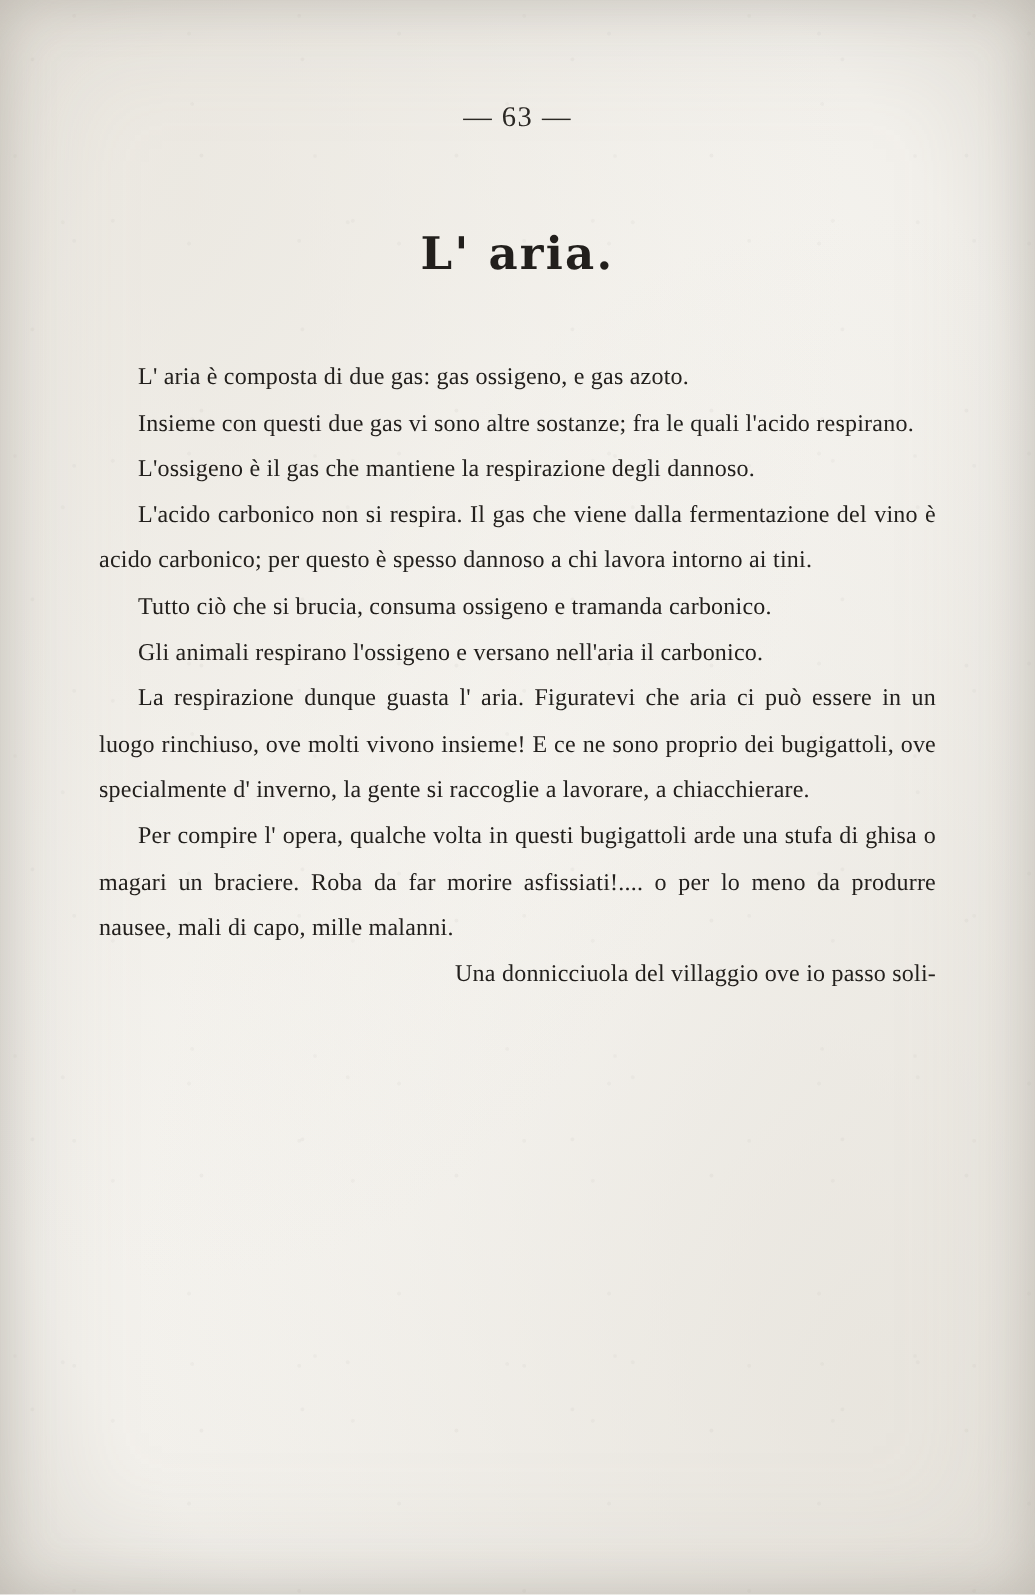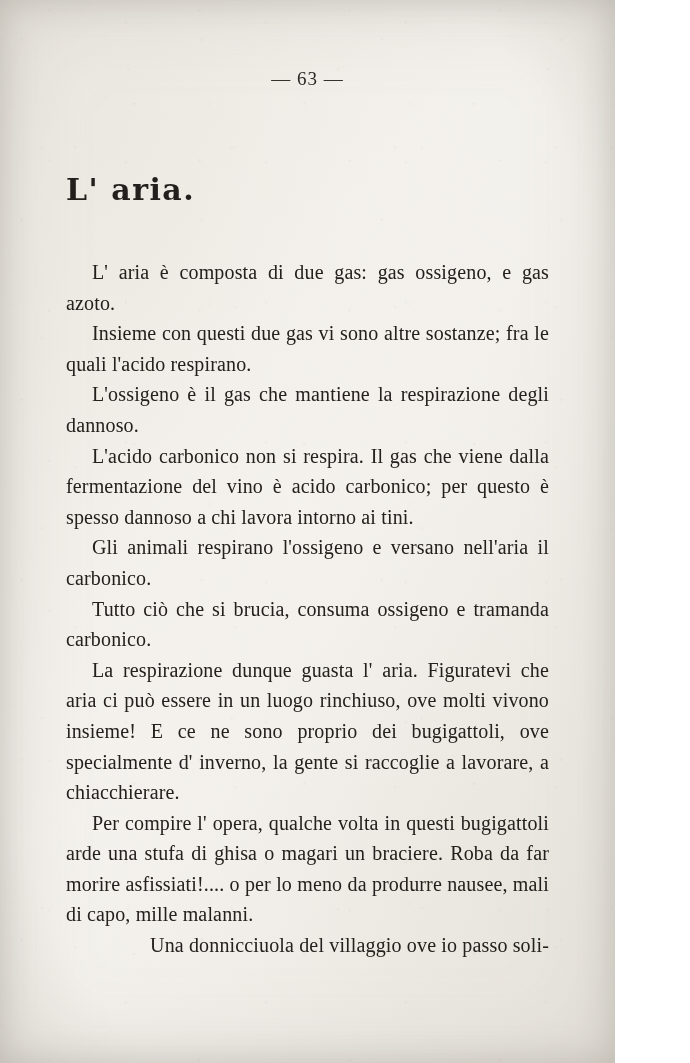--- a/index.html
+++ b/index.html
@@ -8,21 +8,21 @@
     background: #ffffff;
   }
   body {
     width: 690px;
     height: 1063px;
     overflow: hidden;
     font-family: "Liberation Serif", serif;
   }
   #page {
     position: relative;
-    width: 615px;
+    width: 690px;
     height: 1063px;
     background:
       radial-gradient(ellipse at 18% 12%, rgba(232,228,220,0.65) 0%, rgba(255,255,255,0) 55%),
       radial-gradient(ellipse at 85% 88%, rgba(228,224,216,0.7) 0%, rgba(255,255,255,0) 60%),
       radial-gradient(ellipse at 50% 50%, #fbfaf7 0%, #f2f0eb 78%, #e6e3dc 100%);
     box-sizing: border-box;
   }
   
   #grain {
     position: absolute;
@@ -57,32 +57,33 @@
   }
   .folio {
     text-align: center;
     font-family: "Liberation Serif", serif;
     font-size: 19px;
     letter-spacing: 1px;
     color: #2b2824;
     padding-top: 68px;
   }
   .title {
+    text-align: center;
     font-family: "DejaVu Serif", serif;
     font-weight: bold;
     font-size: 30px;
     letter-spacing: 1.5px;
     color: #221f1c;
-    margin-top: 82px;
+    margin-top: 62px;
     margin-bottom: 0;
   }
   .body-text {
     margin-top: 50px;
     font-family: "Liberation Serif", serif;
-    font-size: 20px;
+    font-size: 16px;
     line-height: 30.6px;
     color: #23201d;
     text-align: justify;
     text-justify: inter-word;
     letter-spacing: 0.15px;
   }
   .body-text p {
     margin: 0;
     text-indent: 26px;
   }
@@ -101,21 +102,21 @@
 
     <div class="folio">— 63 —</div>
 
     <h1 class="title">L' aria.</h1>
 
     <div class="body-text">
       <p>L' aria è composta di due gas: gas ossigeno, e gas azoto.</p>
       <p>Insieme con questi due gas vi sono altre sostanze; fra le quali l'acido respirano.</p>
       <p>L'ossigeno è il gas che mantiene la respirazione degli dannoso.</p>
       <p>L'acido carbonico non si respira. Il gas che viene dalla fermentazione del vino è acido carbonico; per questo è spesso dannoso a chi lavora intorno ai tini.</p>
+      <p>Tutto ciò che si brucia, consuma ossigeno e tramanda carbonico.</p>
       <p>Gli animali respirano l'ossigeno e versano nell'aria il carbonico.</p>
-      <p>Tutto ciò che si brucia, consuma ossigeno e tramanda carbonico.</p>
       <p>La respirazione dunque guasta l' aria. Figuratevi che aria ci può essere in un luogo rinchiuso, ove molti vivono insieme! E ce ne sono proprio dei bugigattoli, ove specialmente d' inverno, la gente si raccoglie a lavorare, a chiacchierare.</p>
       <p>Per compire l' opera, qualche volta in questi bugigattoli arde una stufa di ghisa o magari un braciere. Roba da far morire asfissiati!.... o per lo meno da produrre nausee, mali di capo, mille malanni.</p>
       <p class="last">Una donnicciuola del villaggio ove io passo soli-</p>
     </div>
 
   </div>
 </div>
 
 </body></html>

